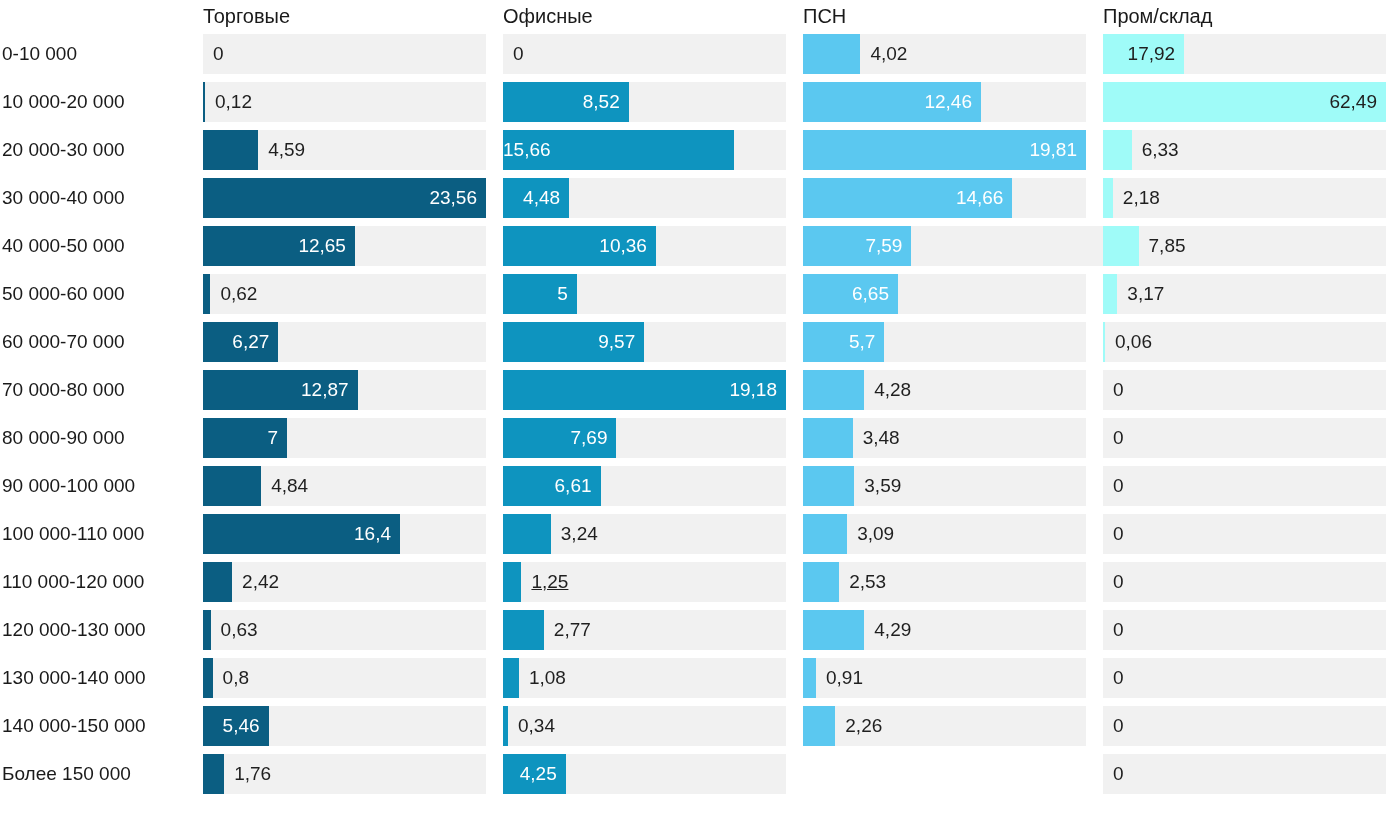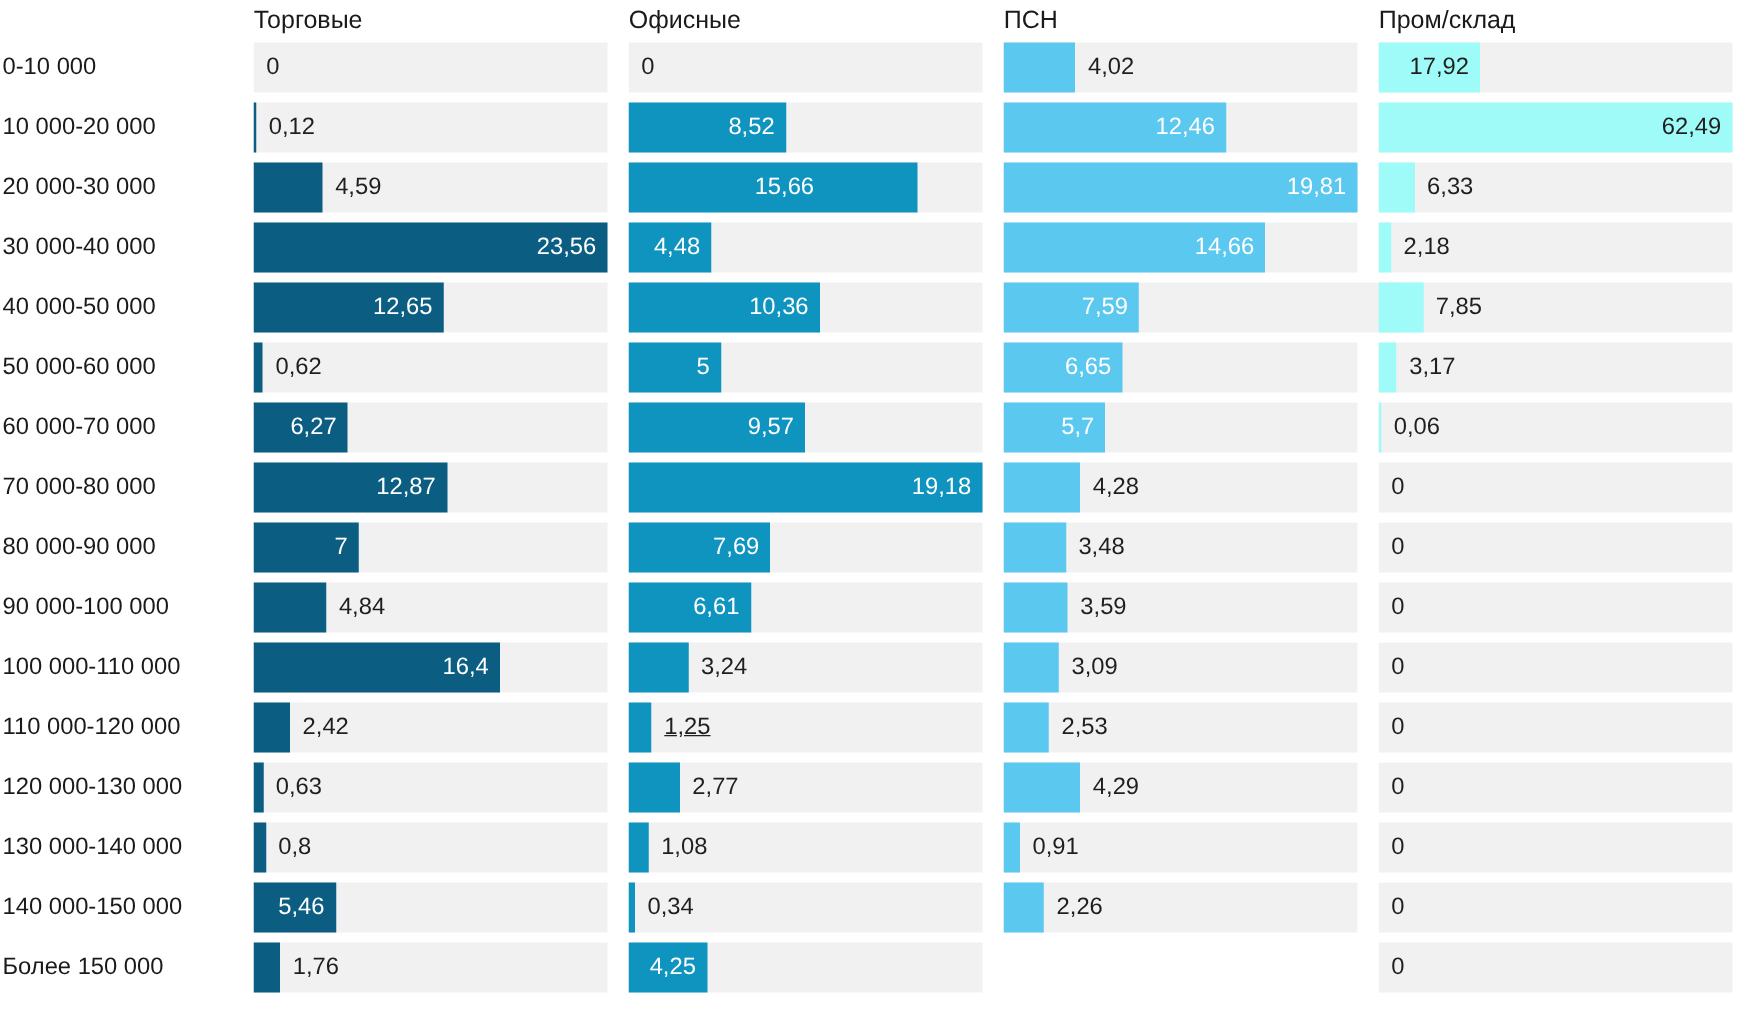--- a/index.html
+++ b/index.html
@@ -171,21 +171,21 @@
       <div class="data-row">
         <div class="row-label">20 000-30 000</div>
         <div class="cell" style="left: 203px; width: 283px;">
           <div class="track" style="background: rgb(241, 241, 241);"></div>
           <div class="bar" style="width: 55.1345px; background: rgb(11, 94, 130);"></div>
           <div class="bar-value outside" style="left: 55.1345px;">4,59</div>
         </div>
         <div class="cell" style="left: 503px; width: 283px;">
           <div class="track" style="background: rgb(241, 241, 241);"></div>
           <div class="bar" style="width: 231.063px; background: rgb(14, 148, 191);"></div>
-          <div class="bar-value inside" style="width: 224px; left: 0px; right: auto; text-align: center; padding-right: 9px; box-sizing: border-box; padding-left: 34px;">15,66</div>
+          <div class="bar-value inside" style="width: 224px; left: 0px; right: auto; text-align: left; padding-right: 9px; box-sizing: border-box;">15,66</div>
         </div>
         <div class="cell" style="left: 803px; width: 283px;">
           <div class="track" style="background: rgb(241, 241, 241);"></div>
           <div class="bar" style="width: 283px; background: rgb(91, 200, 240);"></div>
           <div class="bar-value inside" style="width: 283px; left: 0px; right: auto; text-align: right; padding-right: 9px; box-sizing: border-box;">19,81</div>
         </div>
         <div class="cell" style="left: 1103px; width: 283px;">
           <div class="track" style="background: rgb(241, 241, 241);"></div>
           <div class="bar" style="width: 28.6668px; background: rgb(159, 251, 248);"></div>
           <div class="bar-value outside" style="left: 28.6668px;">6,33</div>

